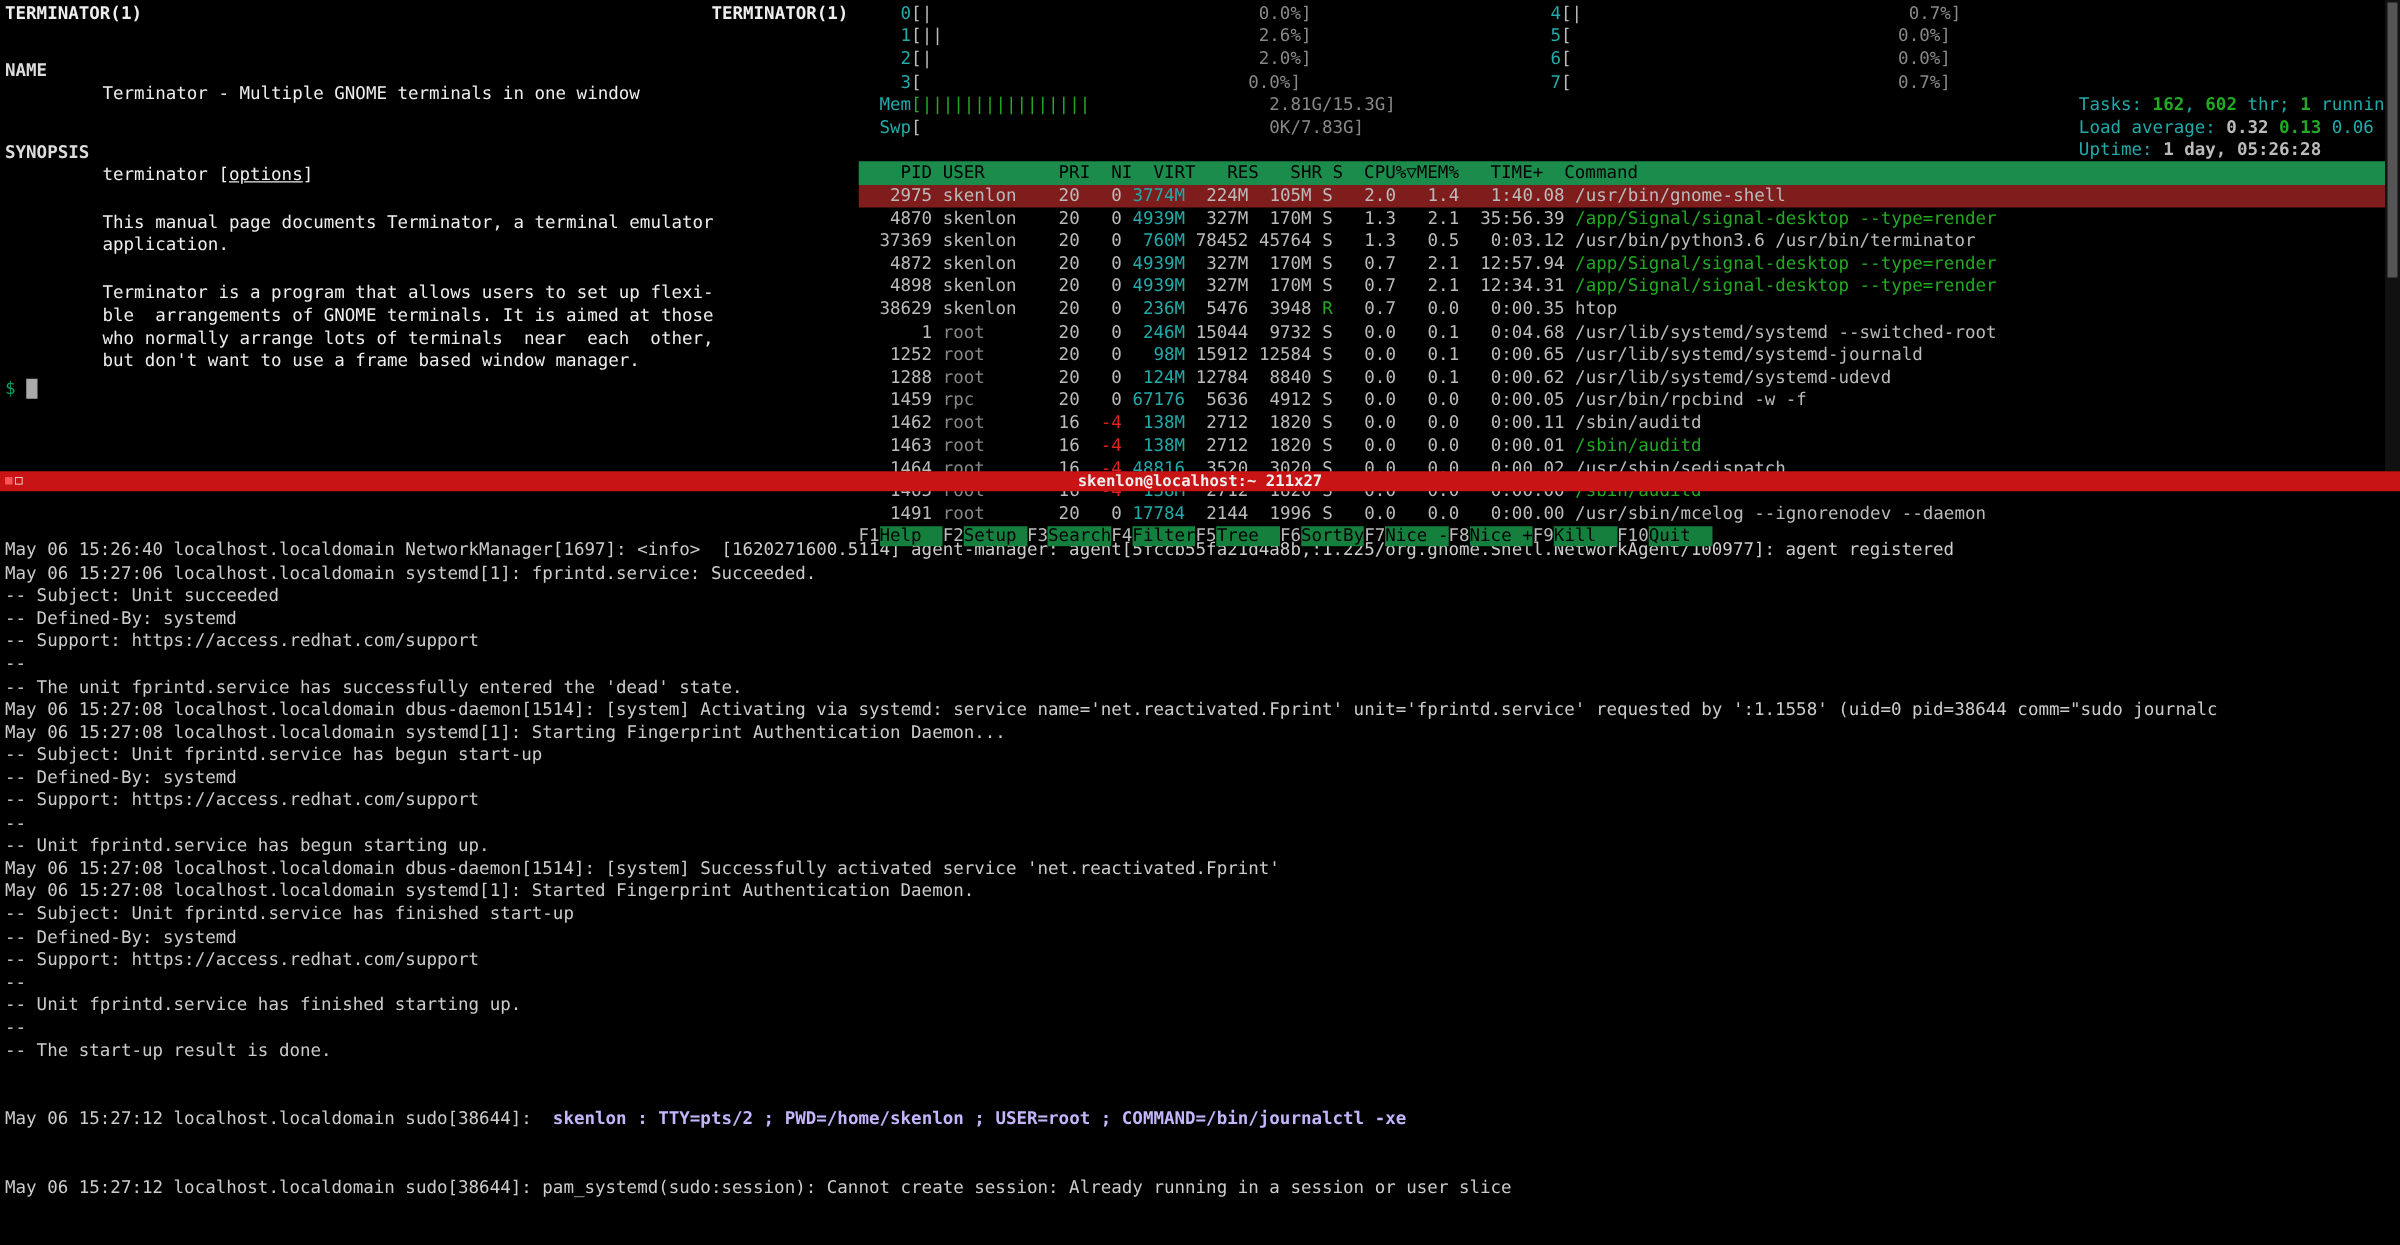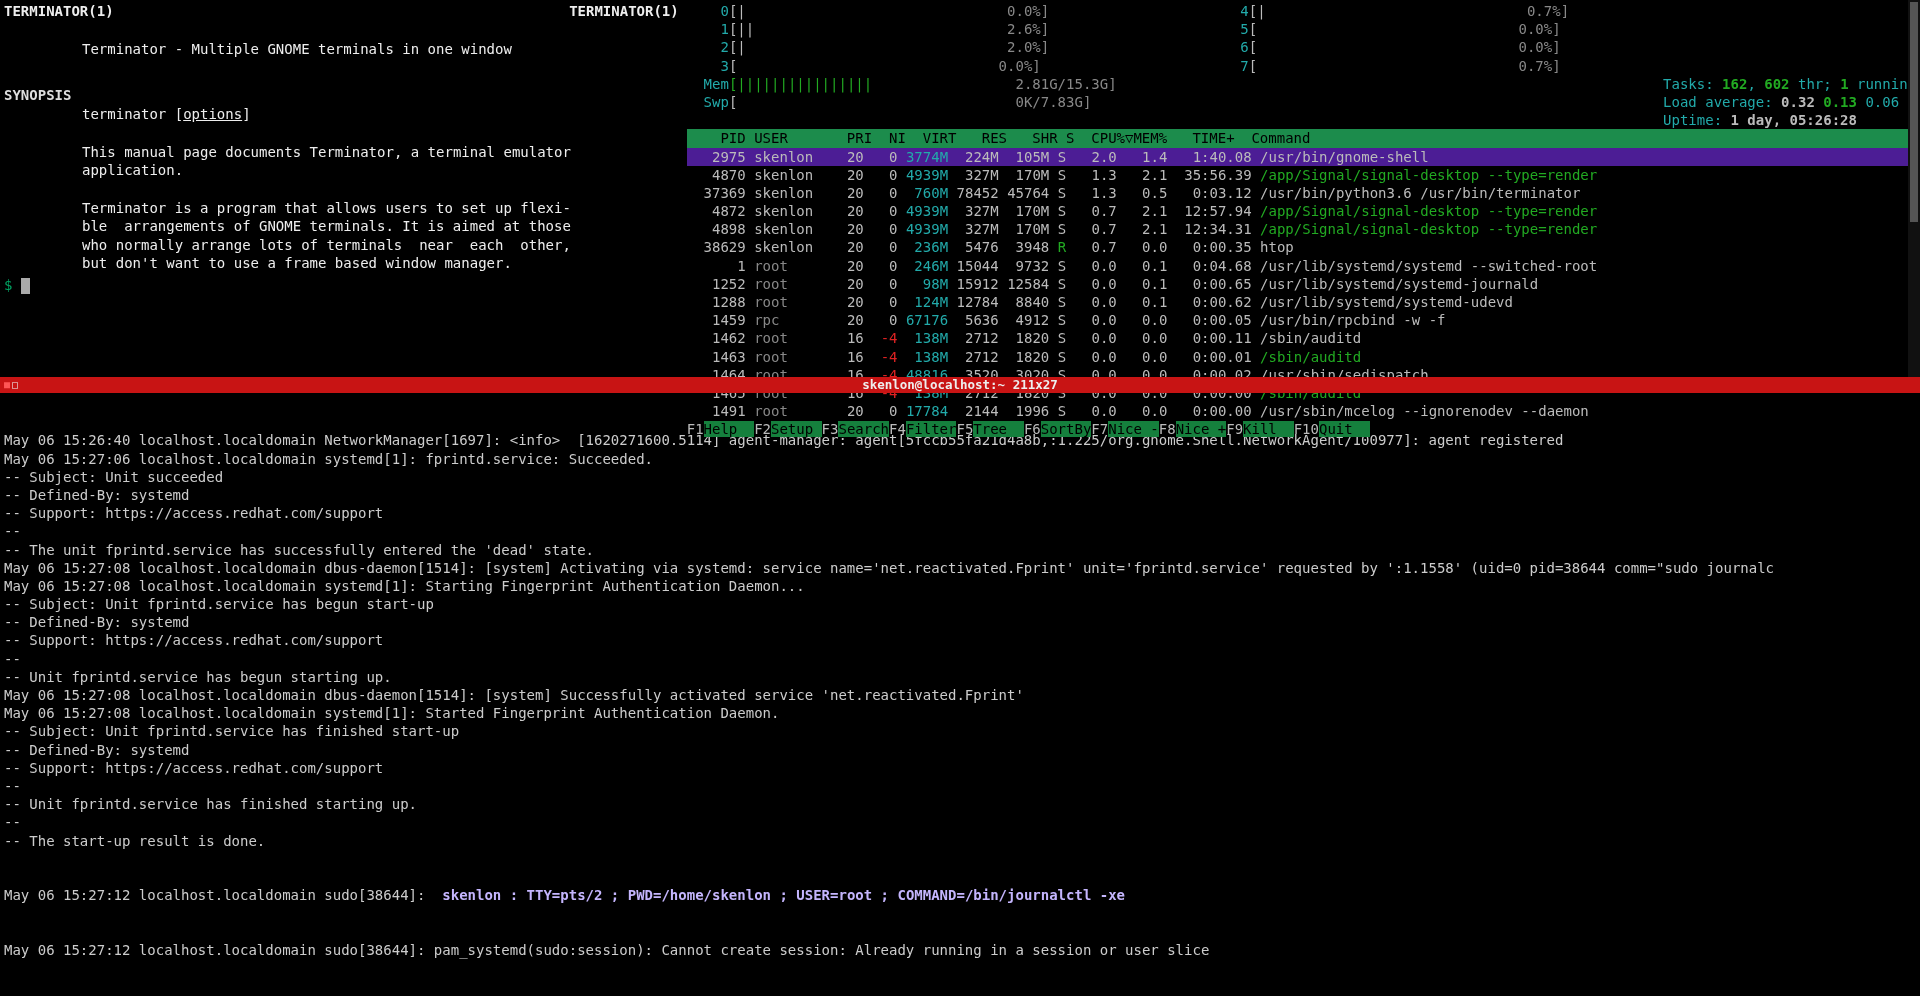--- a/index.html
+++ b/index.html
@@ -30,21 +30,21 @@
   .cpu-col { }
   .cpu-row { white-space: pre; }
   .cyan { color: #2aa; }
   .red  { color: #d22; }
   .grn  { color: #2a2; }
   .gry  { color: #888; }
   .whi  { color: #bbb; }
   .mem-row { white-space: pre; }
   .info-row { white-space:pre; }
   .htop-header { background: #1c8c4c; color:#000; white-space:pre; font-weight:normal;}
-  .hl-row { background: #4c1d95; color:#000; white-space:pre;}
+  .hl-row { background: #7f1d1d; color:#000; white-space:pre;}
   .proc-row { white-space:pre; }
   .fkeys { white-space:pre; }
   .fkey-lbl { background:#15803d; color:#000;}
   .fkey-num { color:#bbb; }
 
   
   .titlebar {
     background: #c81414; color:#000; font-size:12.5px; height:16px;
     display:flex; align-items:center; position:relative; padding-left:4px;
   }
@@ -63,20 +63,21 @@
 </head>
 <body>
 
 <div class="top-row">
   <div class="left-pane">
     <div class="man-header">
       <span>TERMINATOR(1)</span>
       <span>TERMINATOR(1)</span>
     </div>
     <div style="height:20px;"></div>
+    <div class="man-section">NAME</div>
     <div class="man-body">Terminator - Multiple GNOME terminals in one window</div>
     <div style="height:20px;"></div>
     <div class="man-section">SYNOPSIS</div>
     <div class="man-body"><b>terminator</b> [<u>options</u>]</div>
     <div style="height:20px;"></div>
     <div class="man-body"><span>This manual page documents </span><b>Terminator</b><span>, a terminal emulator application.</span></div>
     <div style="height:20px;"></div>
     <div class="man-body"><b>Terminator</b><span> is a program that allows users to set up flexi-
 ble  arrangements of GNOME terminals. It is aimed at those
 who normally arrange lots of terminals  near  each  other,

